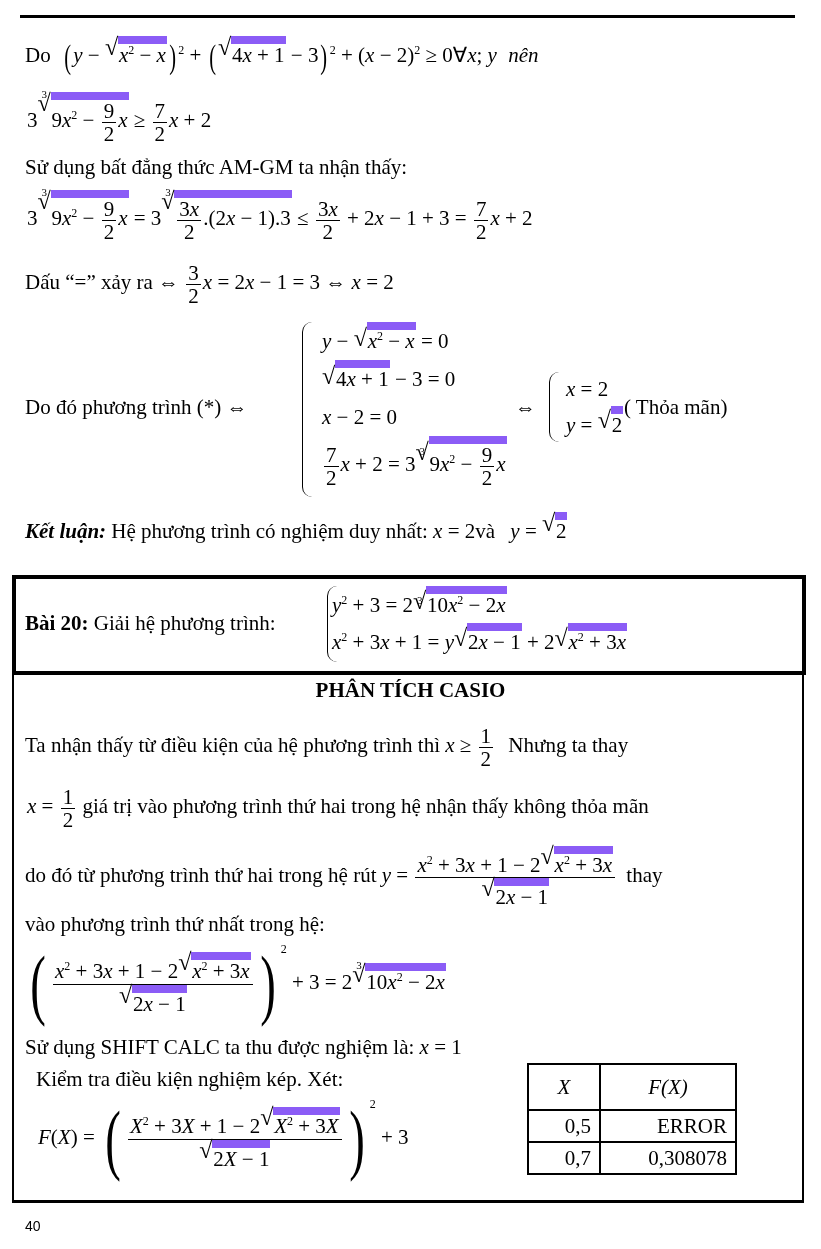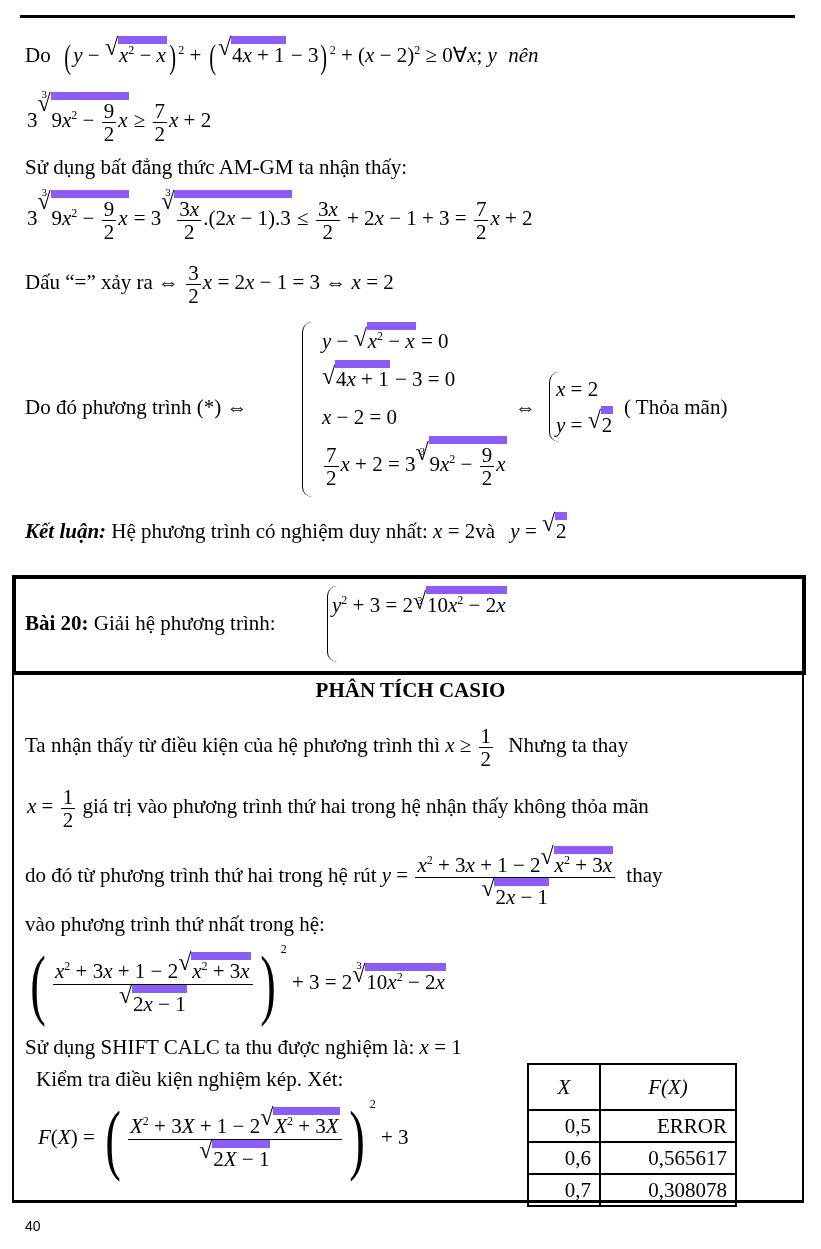--- a/index.html
+++ b/index.html
@@ -93,40 +93,41 @@
   <div><i class="v">x</i> − 2 = 0</div>
   <div><span class="frac">
         <span class="num">7</span>
         <span class="den">2</span>
       </span><i class="v">x</i> + 2 = 3<span class="sqrt cube"><span class="idx">3</span><span class="rad">9<i class="v">x</i><sup>2</sup> − <span class="frac">
             <span class="num">9</span>
             <span class="den">2</span>
           </span><i class="v">x</i></span></span></div>
 </div>
 <div class="abs m" style="left:515px;top:395px;">⇔</div>
-<div class="abs m brace" style="left:549px;top:372px;height:70px;padding-left:6px;line-height:34px;">
+<div class="abs m brace" style="left:549px;top:372px;height:70px;padding-left:16px;line-height:34px;">
   <div><i class="v">x</i> = 2</div>
   <div><i class="v">y</i> = <span class="sqrt"><span class="rad">2</span></span></div>
 </div>
 <div class="abs" style="left:624px;top:395px;">( Thỏa mãn)</div>
 
 <div class="abs" style="left:25px;top:512px;">
   <b><i>Kết luận:</i></b>
   <span>Hệ phương trình có nghiệm duy nhất:</span>
   <span class="m"><i class="v">x</i> = 2</span><span>và</span>
   <span class="m" style="margin-left:10px;"><i class="v">y</i> = <span class="sqrt"><span class="rad">2</span></span></span>
 </div>
 
 <div class="box1"></div>
 <div class="abs" style="left:25px;top:611px;">
   <b>Bài 20:</b>
   <span>Giải hệ phương trình:</span>
 </div>
 <div class="abs m brace" style="left:327px;top:586px;height:76px;padding-left:4px;line-height:36px;">
   <div><i class="v">y</i><sup>2</sup> + 3 = 2<span class="sqrt cube"><span class="idx">3</span><span class="rad">10<i class="v">x</i><sup>2</sup> − 2<i class="v">x</i></span></span></div>
+  <div><i class="v">x</i><sup>2</sup> + 3<i class="v">x</i> + 1 = <i class="v">y</i><span class="sqrt"><span class="rad">2<i class="v">x</i> − 1</span></span> + 2<span class="sqrt"><span class="rad"><i class="v">x</i><sup>2</sup> + 3<i class="v">x</i></span></span></div>
 </div>
 
 <div class="box2"></div>
 <div class="abs" style="left:0;width:821px;text-align:center;top:678px;font-weight:bold;">PHÂN TÍCH CASIO</div>
 
 <div class="abs" style="left:25px;top:725px;">
   <span>Ta nhận thấy từ điều kiện của hệ phương trình thì</span>
   <span class="m"><i class="v">x</i> ≥ <span class="frac">
         <span class="num">1</span>
         <span class="den">2</span>
@@ -179,23 +180,19 @@
   <tbody>
       <tr class="h">
     <td><i>X</i></td>
     <td><i>F(X)</i></td>
   </tr>
   <tr>
     <td class="x">0,5</td>
     <td class="f">ERROR</td>
   </tr>
   <tr>
-    <td class="x">0,6</td>
-    <td class="f">0,565617</td>
-  </tr>
-  <tr>
     <td class="x">0,7</td>
     <td class="f">0,308078</td>
   </tr>
 </tbody>
   </table>
 
 <div class="pgnum">40</div>
 
 </body></html>

